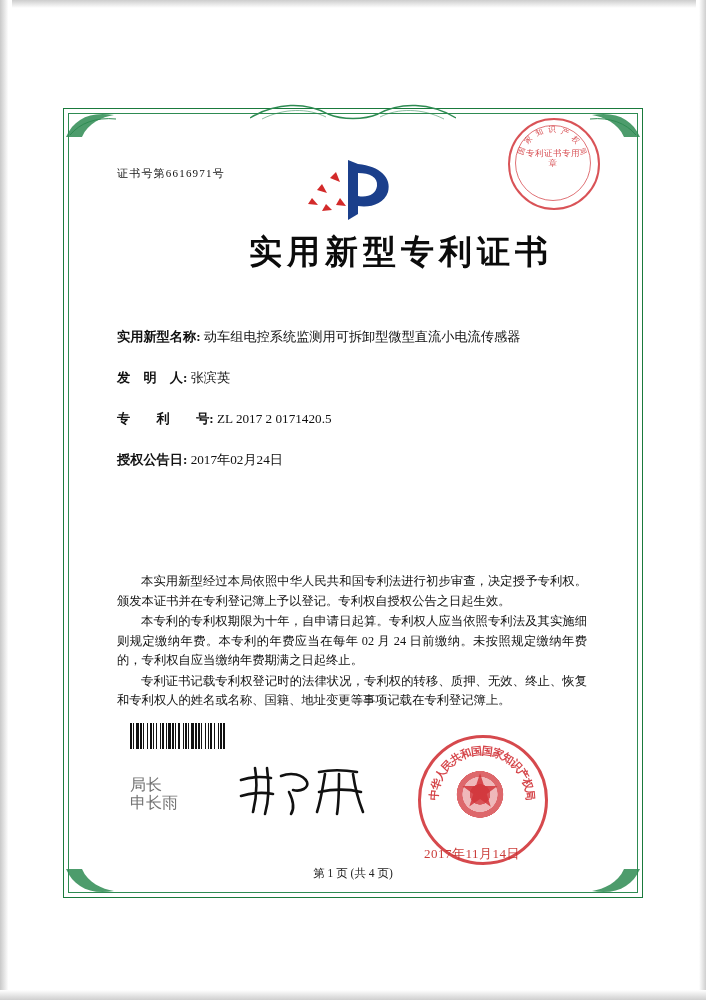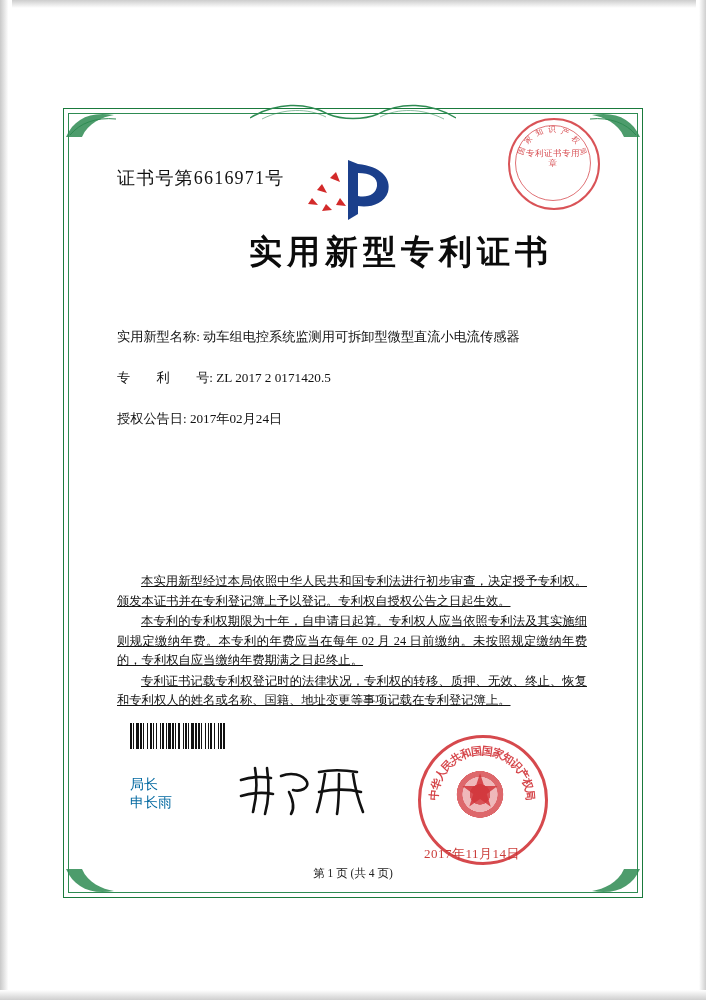--- a/index.html
+++ b/index.html
@@ -142,21 +142,21 @@
     font-size: 7.6px;
     opacity: .9;
     transform-origin: 0 0;
   }
 
   
   .cert-no {
     position: absolute;
     left: 117px;
     top: 166px;
-    font-size: 18px;
+    font-size: 11px;
     color: #111;
     letter-spacing: 1.2px;
     white-space: nowrap;
   }
   .main-title {
     position: absolute;
     left: 63px;
     top: 230px;
     width: 676px;
     text-align: center;
@@ -177,41 +177,41 @@
   .field-row {
     font-size: 13.2px;
     color: #111;
     line-height: 17px;
     margin-bottom: 24px;
     white-space: nowrap;
   }
   .field-label {
     display: inline-block;
     color: #111;
+    font-weight: bold;
   }
   .field-value {
     display: inline-block;
     color: #111;
   }
 
   
   .body-text {
     position: absolute;
     left: 117px;
     top: 572px;
     width: 470px;
     font-size: 12.3px;
     line-height: 19.5px;
     color: #111;
     text-align: justify;
   }
   .body-text p {
     margin: 0 0 1px 0;
     text-indent: 24px;
-    text-decoration: underline;
   }
 
   
   .barcode {
     position: absolute;
     left: 130px;
     top: 723px;
     width: 165px;
     height: 26px;
     display: flex;
@@ -222,23 +222,23 @@
     display: block;
     height: 100%;
     background: #111;
   }
 
   
   .sig-label {
     position: absolute;
     left: 130px;
     top: 776px;
-    font-size: 14px;
+    font-size: 16px;
     line-height: 18px;
-    color: #0369a1;
+    color: #737373;
   }
   .sig-script {
     position: absolute;
     left: 233px;
     top: 762px;
     width: 150px;
     height: 58px;
   }
 
   
@@ -379,20 +379,24 @@
       </div>
     <div class="seal-center">专利证书专用章</div>
   </div>
 
   <div class="main-title">实用新型专利证书</div>
 
   <div class="fields">
     <div class="field-row">
       <span class="field-label">实用新型名称:</span>
       <span class="field-value">动车组电控系统监测用可拆卸型微型直流小电流传感器</span>
+    </div>
+    <div class="field-row">
+      <span class="field-label">发　明　人:</span>
+      <span class="field-value">张滨英</span>
     </div>
     <div class="field-row">
       <span class="field-label">专　　利　　号:</span>
       <span class="field-value">ZL 2017 2 0171420.5</span>
     </div>
     <div class="field-row">
       <span class="field-label">授权公告日:</span>
       <span class="field-value">2017年02月24日</span>
     </div>
   </div>

